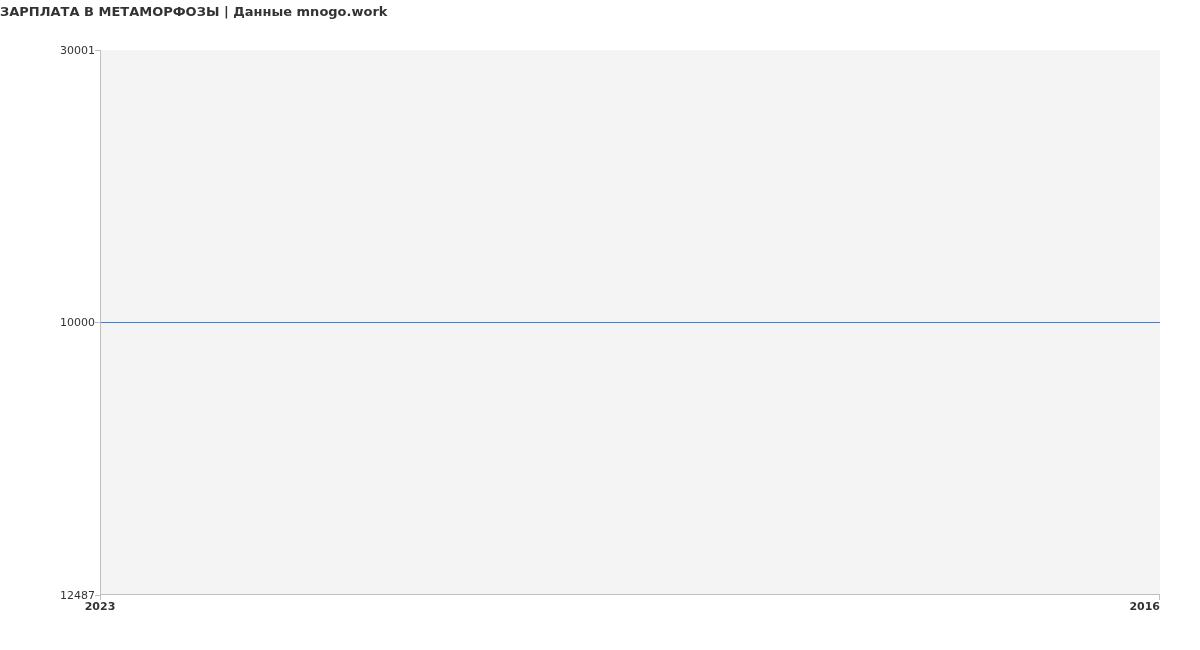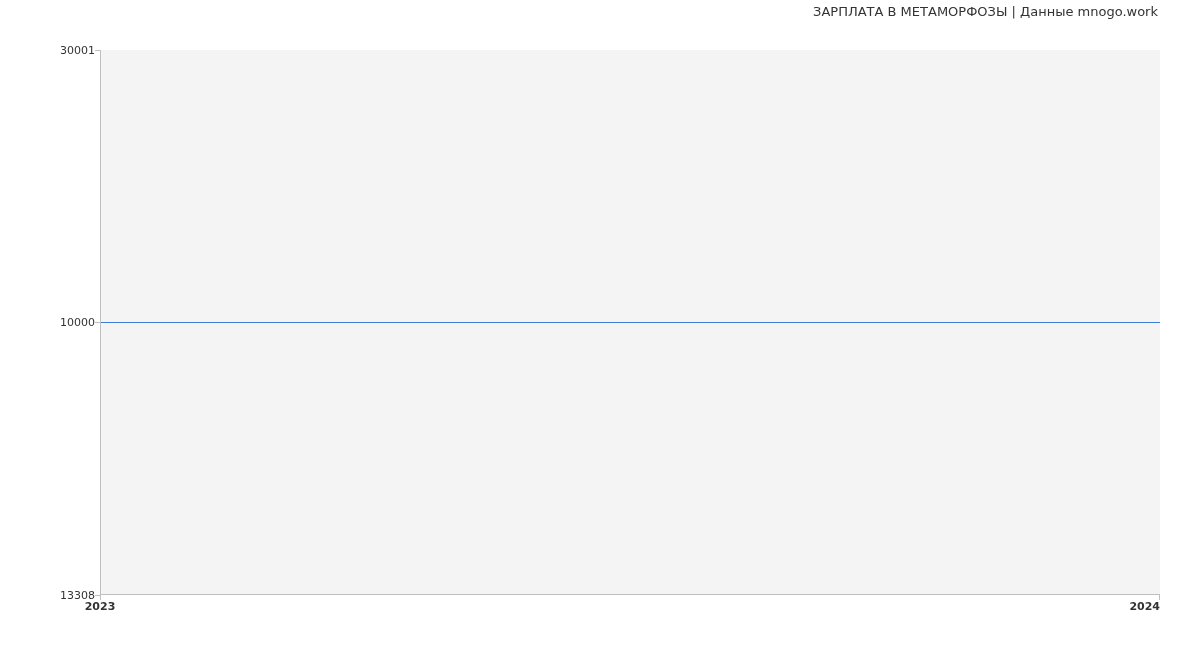--- a/index.html
+++ b/index.html
@@ -11,23 +11,23 @@
     font-family: "DejaVu Sans", Arial, sans-serif;
     color: #333333;
     overflow: hidden;
     position: relative;
   }
   .title {
     position: absolute;
     top: 4px;
     left: 0;
     width: 1158px;
-    text-align: right;
+    text-align: left;
     font-size: 13px;
-    font-weight: 400;
+    font-weight: 700;
     color: #333333;
   }
   .plot-area {
     position: absolute;
     left: 100px;
     top: 50px;
     width: 1060px;
     height: 545px;
     background: #f4f4f4;
     border-left: 1px solid #bfbfbf;
@@ -78,23 +78,23 @@
 <body>
 
 <div class="title">ЗАРПЛАТА В МЕТАМОРФОЗЫ | Данные mnogo.work</div>
 
 <div class="plot-area">
   <div class="data-line" style="top:50%;"></div>
 </div>
 
 <div class="y-tick" style="top:50px;">30001</div>
 <div class="y-tick" style="top:322px;">10000</div>
-<div class="y-tick" style="top:595px;">13308</div>
+<div class="y-tick" style="top:595px;">12487</div>
 
 <div class="y-tick-mark" style="top:50px;"></div>
 <div class="y-tick-mark" style="top:322px;"></div>
 <div class="y-tick-mark" style="top:595px;"></div>
 
 <div class="x-tick" style="left:100px;">2023</div>
-<div class="x-tick" style="left:1160px; transform: translateX(-100%);">2024</div>
+<div class="x-tick" style="left:1160px; transform: translateX(-100%);">2016</div>
 
 <div class="x-tick-mark" style="left:100px;"></div>
 <div class="x-tick-mark" style="left:1159px;"></div>
 
 </body></html>

